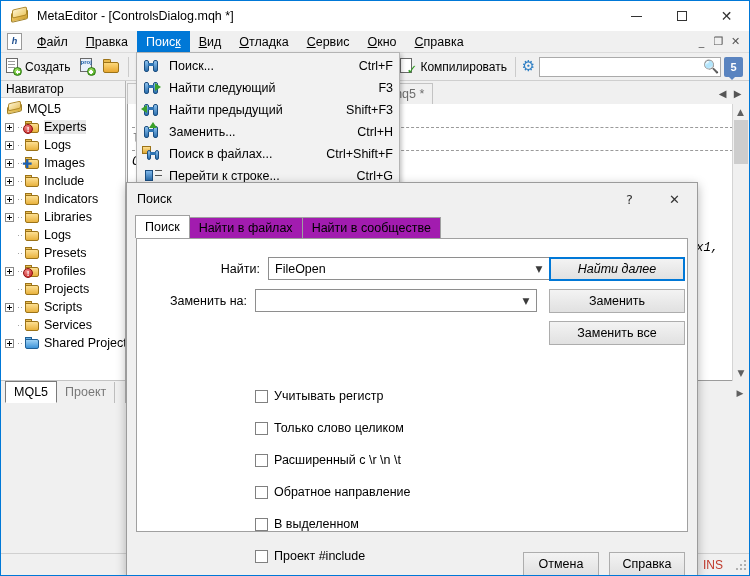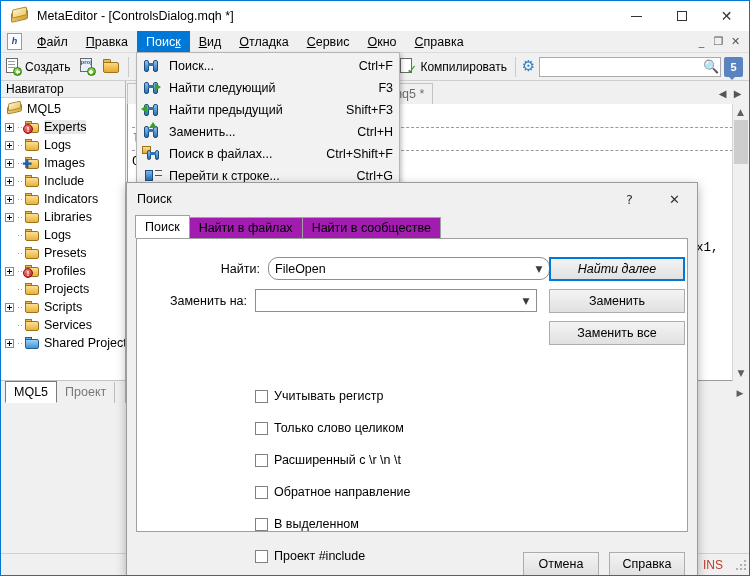--- a/index.html
+++ b/index.html
@@ -285,21 +285,21 @@
     width: 15px; text-align: center; color: #555; font-size: 10px;
     font-family: "DejaVu Sans", sans-serif;
   }
   .ed-body {
     position: absolute; left: 0; top: 23px; right: 0; bottom: 22px;
     background: #fff; border: 1px solid #9c9c9c; border-top: none;
     overflow: hidden; font-family: "Liberation Mono", monospace; font-size: 12.5px;
   }
   .code-line { white-space: pre; padding-left: 4px; height: 16px; line-height: 16px; }
   .c-cmt { color: #8a8a8a; }
-  .c-id  { color: #000; }
+  .c-id  { color: #000; font-style: italic; }
   .dash-rule {
     border-top: 1px dashed #9a9a9a; height: 0; margin: 3px 4px 3px 4px;
   }
   .ed-vscroll {
     position: absolute; right: 0; top: 23px; bottom: 22px; width: 16px;
     background: #f0f0f0; border-left: 1px solid #d4d4d4;
   }
   .ed-vscroll .arw {
     height: 16px; text-align: center; line-height: 16px; color: #606060; font-size: 9px;
     font-family: "DejaVu Sans", sans-serif;
@@ -836,21 +836,21 @@
     <div class="dlg-tabs">
       <span class="dlg-tab active">Поиск</span>
       <span class="dlg-tab">Найти в файлах</span>
       <span class="dlg-tab">Найти в сообществе</span>
     </div>
 
     <div class="dlg-content">
 
       <div class="frow" style="left:13px; top:18px; width:530px;">
         <span class="flabel" style="width:110px; margin-right:8px;">Найти:</span>
-        <span class="combo" style="width:282px;border-radius:10px;">
+        <span class="combo" style="width:282px;">
           <input class="cval" type="text" placeholder="" value="FileOpen" style="">
           <span class="carr">▼</span>
         </span>
       </div>
 
       <div class="frow" style="left:0; top:50px; width:530px;">
         <span class="flabel" style="width:110px; margin-right:8px;">Заменить на:</span>
         <span class="combo" style="width:282px;">
           <input class="cval" type="text" placeholder="" style="">
           <span class="carr">▼</span>

